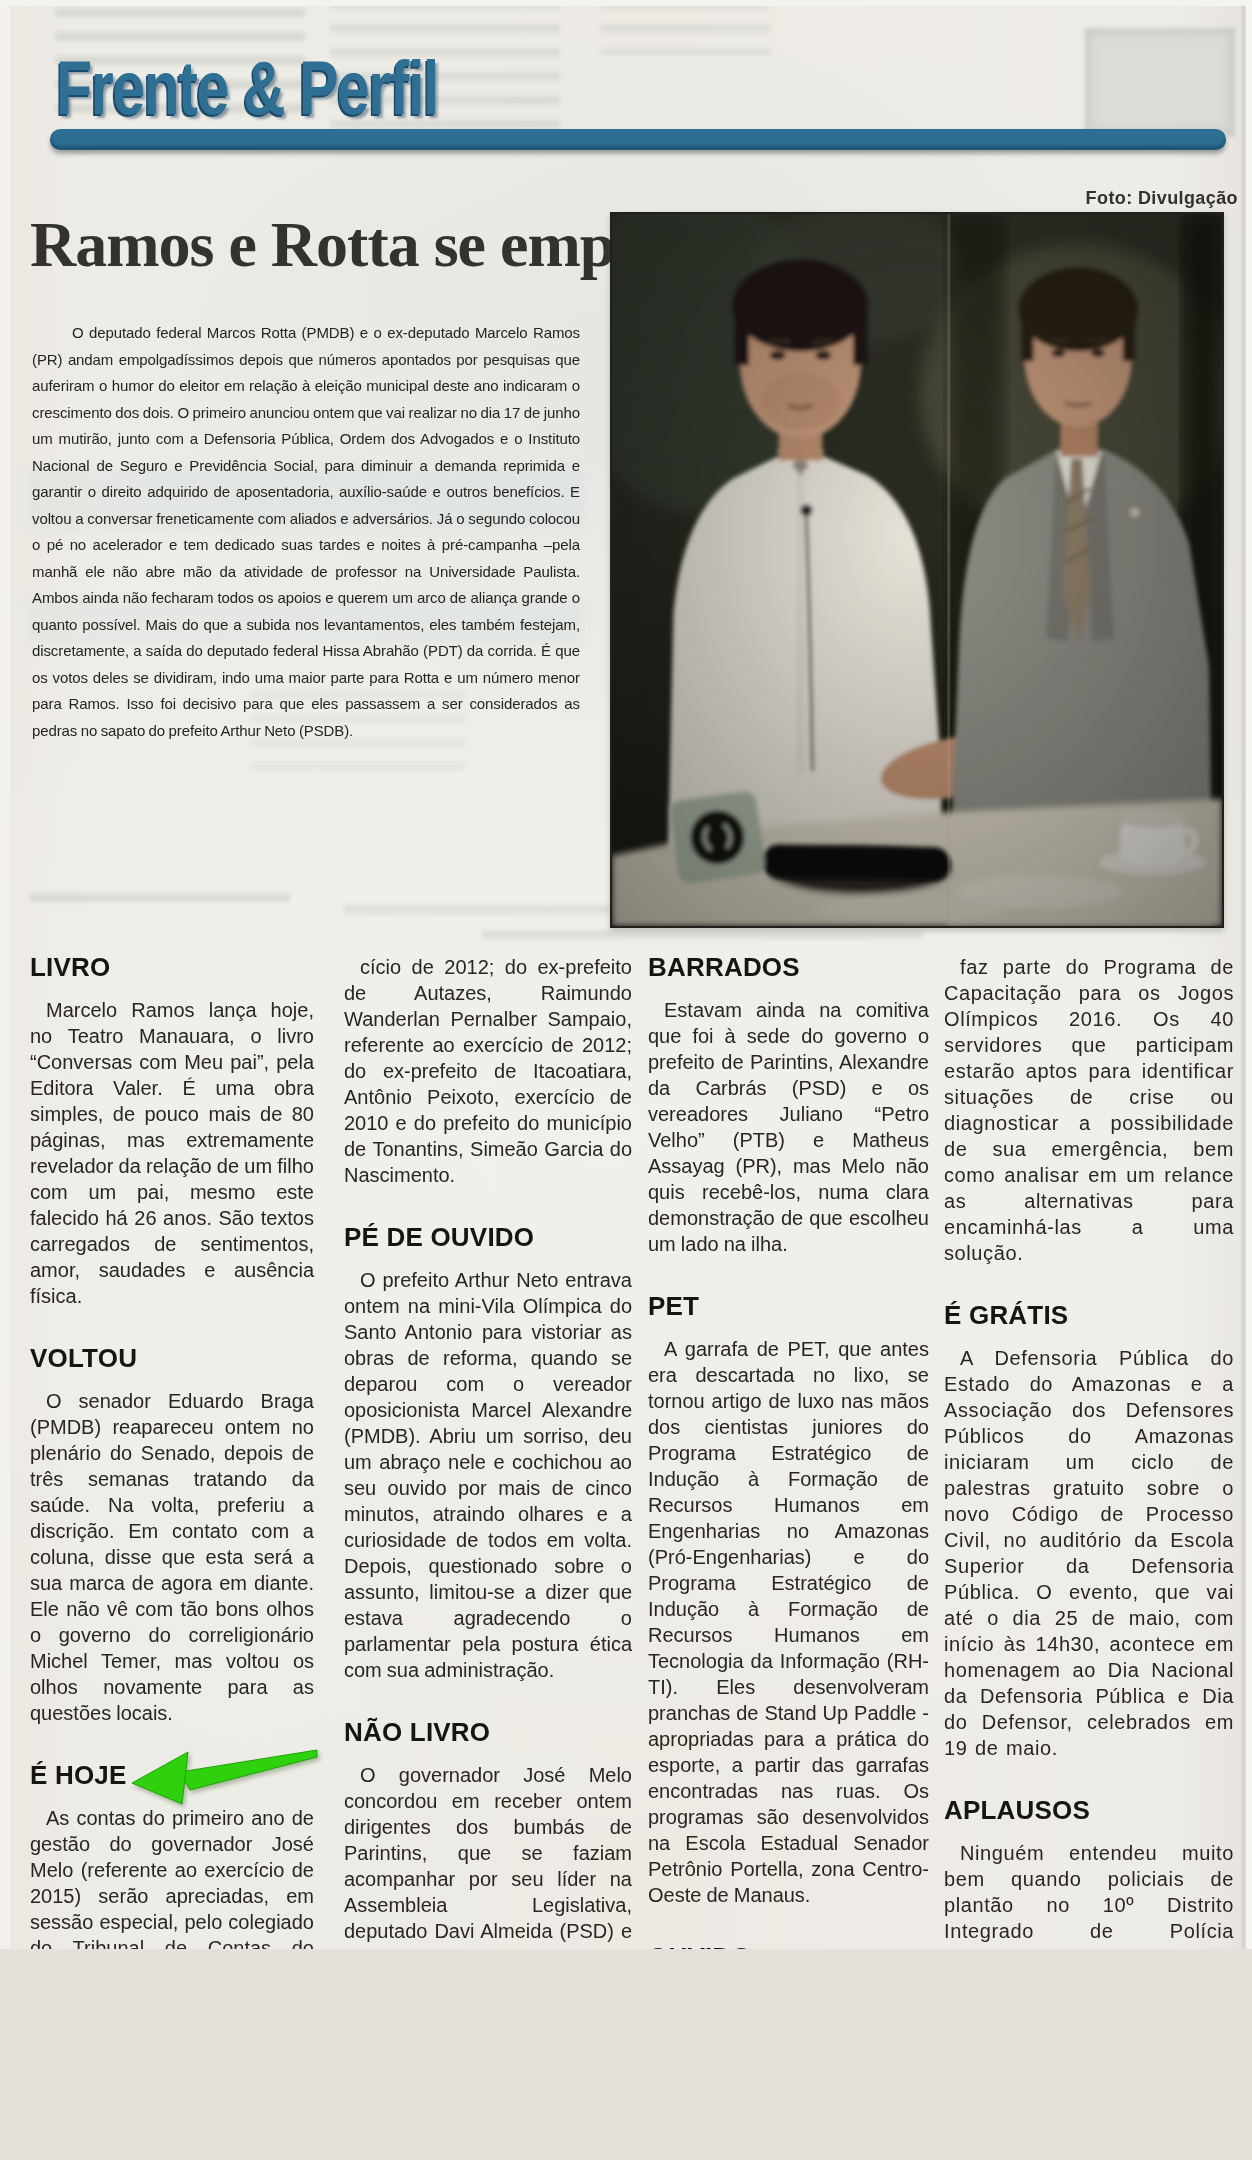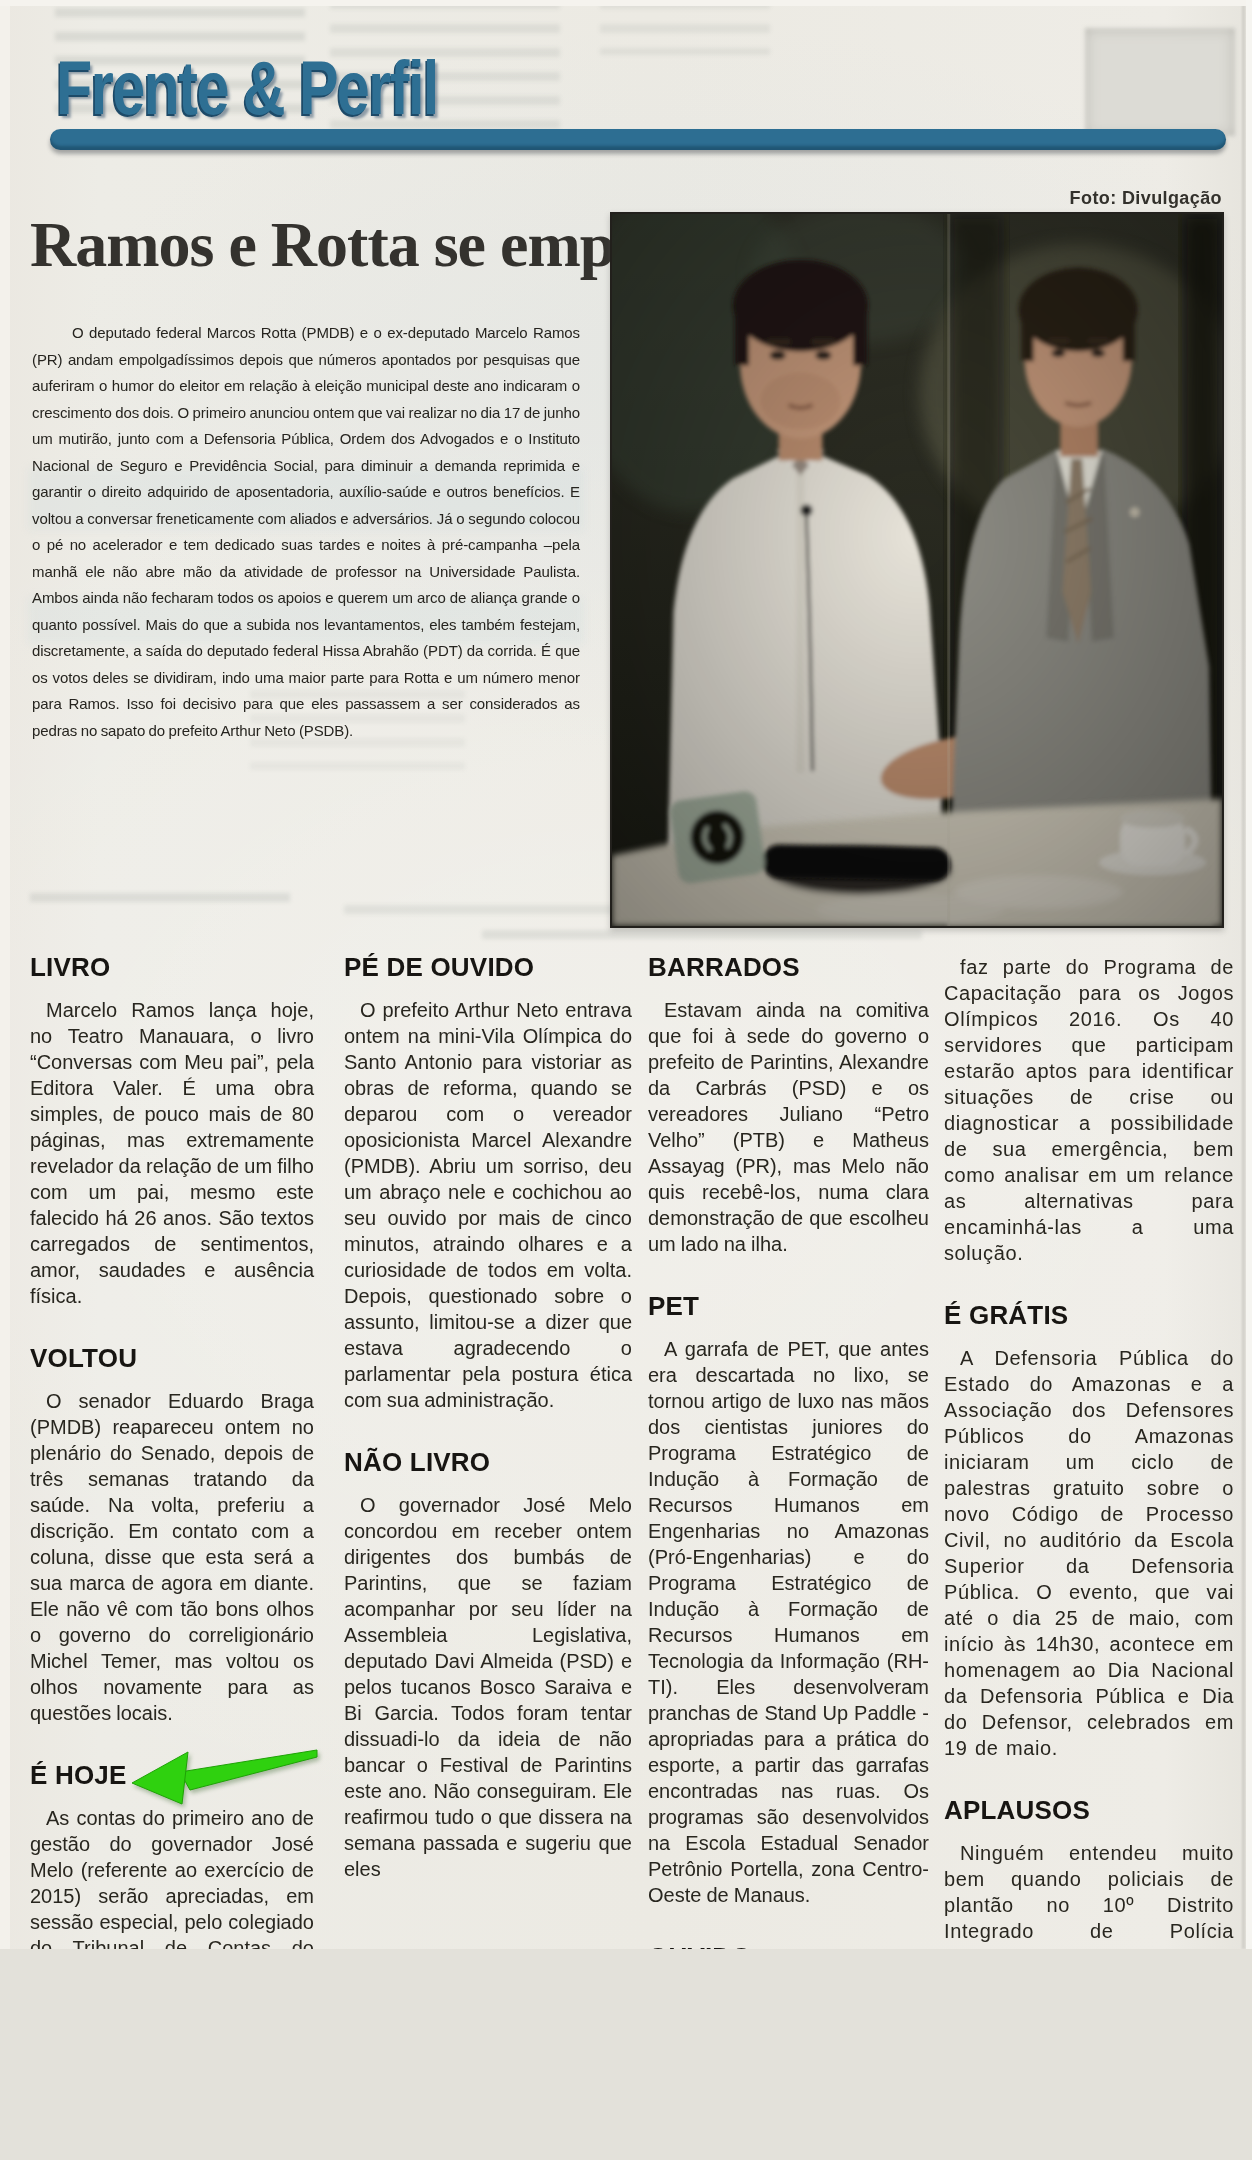--- a/index.html
+++ b/index.html
@@ -33,21 +33,21 @@
     position:absolute;left:50px;top:129px;width:1176px;height:21px;
     background:#2d6e92;border-radius:12px;
     box-shadow:0 4px 4px rgba(70,75,80,.45), inset 0 -4px 3px rgba(10,40,60,.35);
   }
   .headline{
     position:absolute;left:30px;top:208px;margin:0;
     font-family:"Liberation Serif", serif;font-size:64px;font-weight:700;
     color:#34322e;letter-spacing:-1px;white-space:nowrap;
   }
   .photo-credit{
-    position:absolute;right:30px;top:188px;
+    position:absolute;right:14px;top:188px;
     font-size:18px;font-weight:bold;color:#33312c;letter-spacing:.4px;margin-left:16px;
   }
   .photo{
     position:absolute;left:610px;top:212px;width:614px;height:716px;margin:0;
     border:2px solid #22201c;box-sizing:border-box;background:#23241c;
     box-shadow:0 3px 6px rgba(90,90,85,.3);
   }
   .photo svg{display:block;width:100%;height:100%;}
 
   .lead{
@@ -210,20 +210,21 @@
         <p class="sec-p">O senador Eduardo Braga (PMDB) reapareceu ontem no plenário do Senado, depois de três semanas tratando da saúde. Na volta, preferiu a discrição. Em contato com a coluna, disse que esta será a sua marca de agora em diante. Ele não vê com tão bons olhos o governo do correligionário Michel Temer, mas voltou os olhos novamente para as questões locais.</p>
         <h3 class="sec-h">É HOJE
   <svg class="arrow-svg" viewBox="0 0 190 60" xmlns="http://www.w3.org/2000/svg" aria-hidden="true">
     <polygon points="50,26 187,4 187,11 60,44" fill="#2fd10f" stroke="#1ea206" stroke-width="1"></polygon>
     <polygon points="2,37 58,6 52,58" fill="#2fd10f" stroke="#1ea206" stroke-width="1"></polygon>
   </svg>
 </h3>
         <p class="sec-p">As contas do primeiro ano de gestão do governador José Melo (referente ao exercício de 2015) serão apreciadas, em sessão especial, pelo colegiado do Tribunal de Contas do Estado do Amazonas, hoje às 9h30. A sessão especial será seguida da 18ª sessão ordinária, onde serão julgados outros 29 processos, entre eles o do ex-secretário de Estado da Produção Rural, Eron Bezerra, exer-</p>
       </div>
     <div class="col" id="col2">
+        <p class="sec-p">cício de 2012; do ex-prefeito de Autazes, Raimundo Wanderlan Pernalber Sampaio, referente ao exercício de 2012; do ex-prefeito de Itacoatiara, Antônio Peixoto, exercício de 2010 e do prefeito do município de Tonantins, Simeão Garcia do Nascimento.</p>
         <h3 class="sec-h">PÉ DE OUVIDO</h3>
         <p class="sec-p">O prefeito Arthur Neto entrava ontem na mini-Vila Olímpica do Santo Antonio para vistoriar as obras de reforma, quando se deparou com o vereador oposicionista Marcel Alexandre (PMDB). Abriu um sorriso, deu um abraço nele e cochichou ao seu ouvido por mais de cinco minutos, atraindo olhares e a curiosidade de todos em volta. Depois, questionado sobre o assunto, limitou-se a dizer que estava agradecendo o parlamentar pela postura ética com sua administração.</p>
         <h3 class="sec-h">NÃO LIVRO</h3>
         <p class="sec-p">O governador José Melo concordou em receber ontem dirigentes dos bumbás de Parintins, que se faziam acompanhar por seu líder na Assembleia Legislativa, deputado Davi Almeida (PSD) e pelos tucanos Bosco Saraiva e Bi Garcia. Todos foram tentar dissuadi-lo da ideia de não bancar o Festival de Parintins este ano. Não conseguiram. Ele reafirmou tudo o que dissera na semana passada e sugeriu que eles</p>
       </div>
     <div class="col" id="col3">
         <h3 class="sec-h">BARRADOS</h3>
         <p class="sec-p">Estavam ainda na comitiva que foi à sede do governo o prefeito de Parintins, Alexandre da Carbrás (PSD) e os vereadores Juliano “Petro Velho” (PTB) e Matheus Assayag (PR), mas Melo não quis recebê-los, numa clara demonstração de que escolheu um lado na ilha.</p>
         <h3 class="sec-h">PET</h3>
         <p class="sec-p">A garrafa de PET, que antes era descartada no lixo, se tornou artigo de luxo nas mãos dos cientistas juniores do Programa Estratégico de Indução à Formação de Recursos Humanos em Engenharias no Amazonas (Pró-Engenharias) e do Programa Estratégico de Indução à Formação de Recursos Humanos em Tecnologia da Informação (RH-TI). Eles desenvolveram pranchas de Stand Up Paddle -apropriadas para a prática do esporte, a partir das garrafas encontradas nas ruas. Os programas são desenvolvidos na Escola Estadual Senador Petrônio Portella, zona Centro-Oeste de Manaus.</p>

